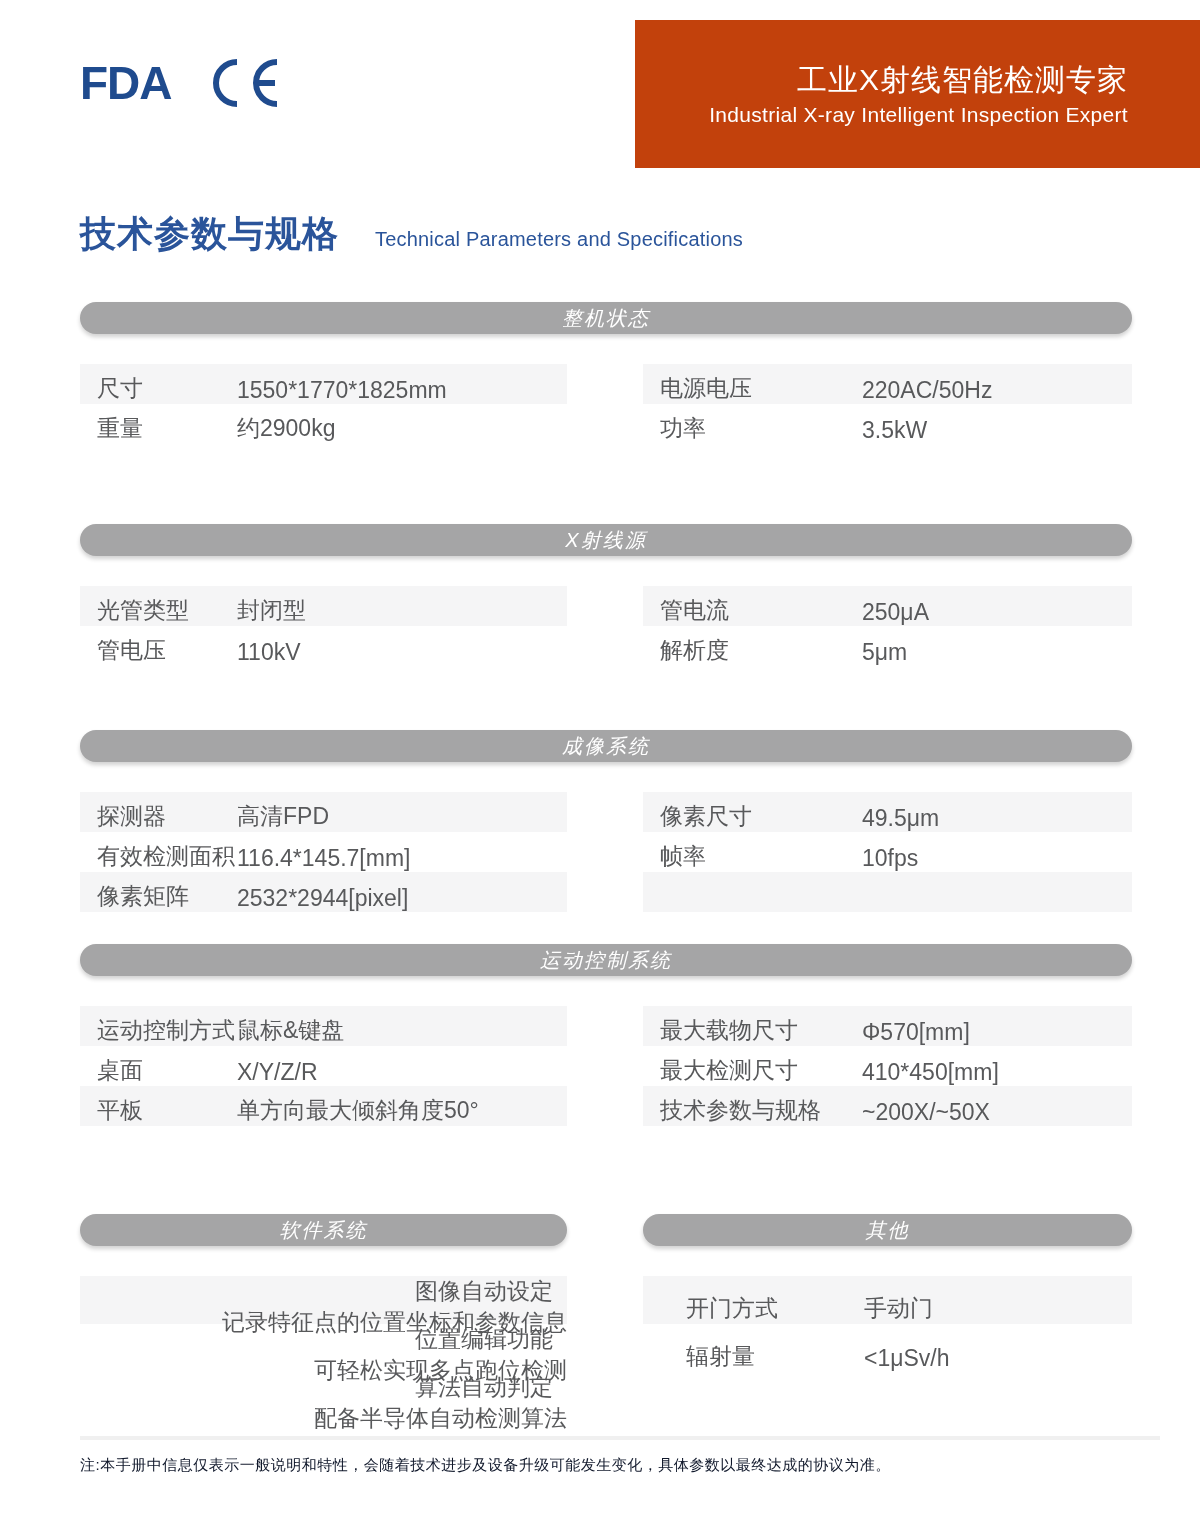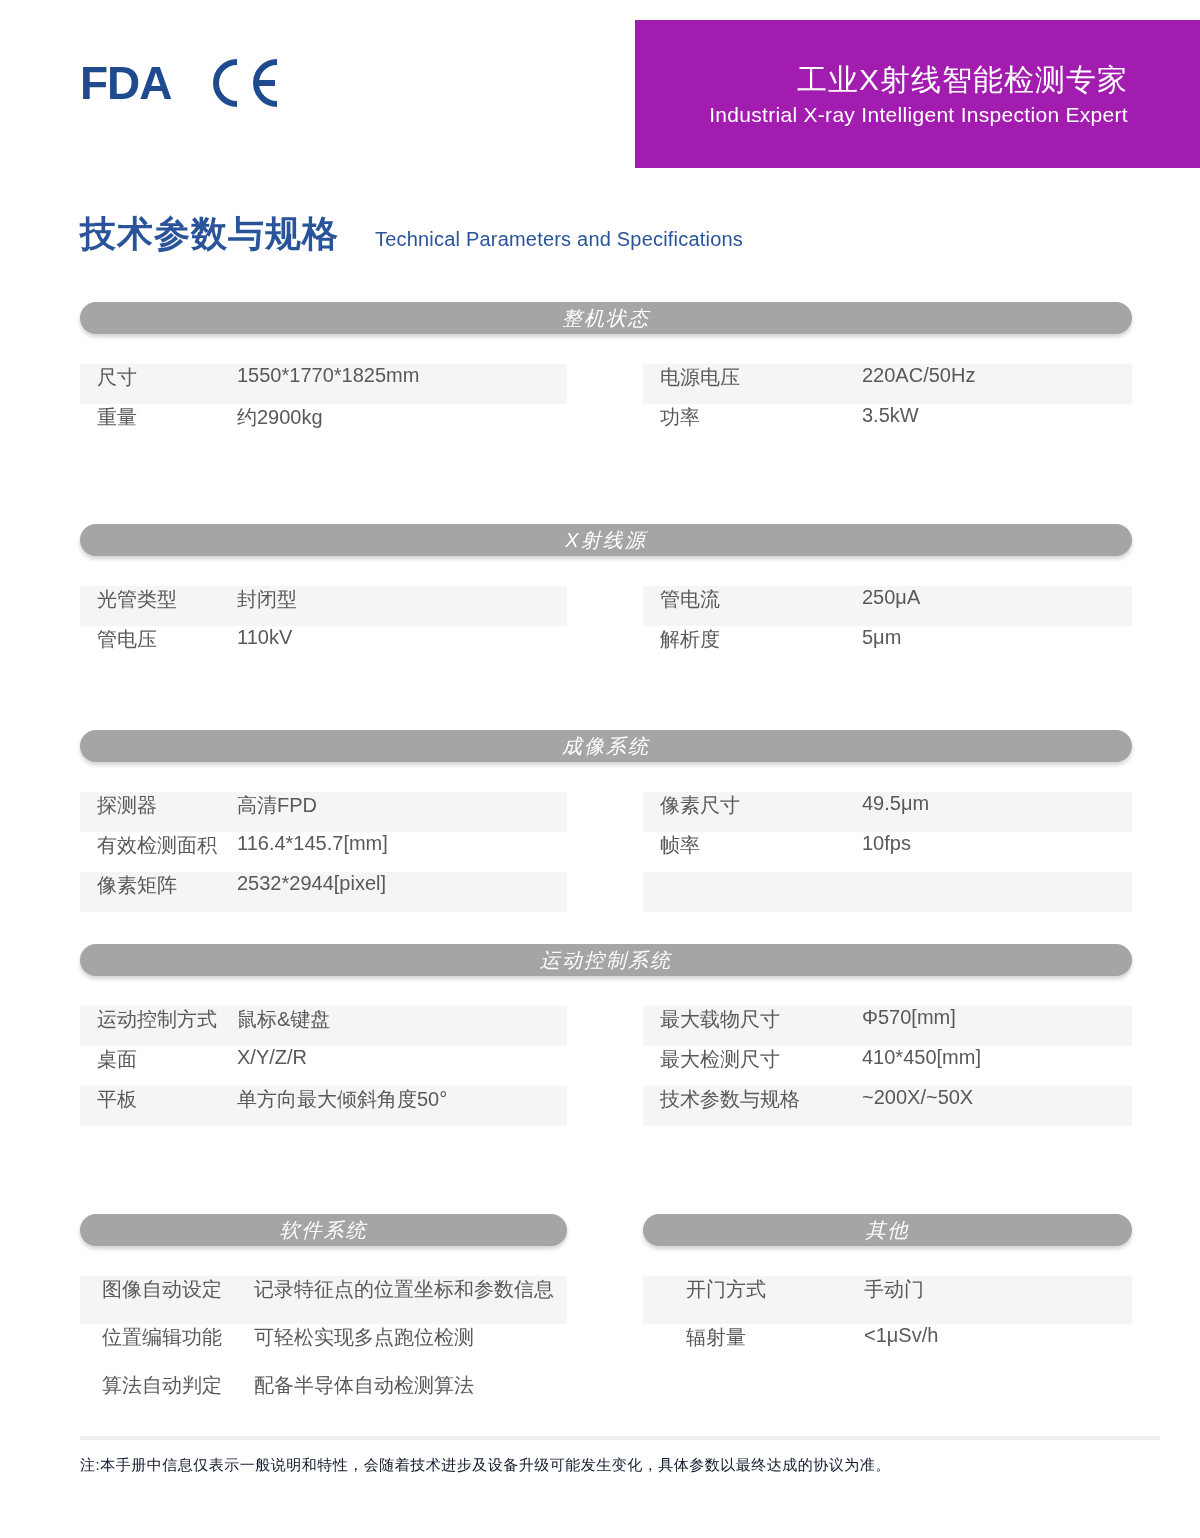--- a/index.html
+++ b/index.html
@@ -11,21 +11,21 @@
 
   
   .header { position:relative; height:168px; }
   .logos { position:absolute; top:56px; left:80px; display:flex; align-items:center; gap:30px; }
   .fda-logo {
     font-size:46px; font-weight:800; color:#1f4b8e; letter-spacing:-1px; line-height:1;
   }
   .ce-logo { display:flex; align-items:center; }
   .banner {
     position:absolute; top:20px; left:635px; right:0; height:148px;
-    background:#a21caf; display:flex; flex-direction:column; justify-content:center;
+    background:#c2410c; display:flex; flex-direction:column; justify-content:center;
     align-items:flex-end; padding-right:72px;
   }
   .banner-zh { color:#ffffff; font-size:30px; font-weight:500; letter-spacing:1px; line-height:1.25; }
   .banner-en { color:#ffffff; font-size:21px; font-weight:400; margin-top:5px; letter-spacing:0.3px; }
 
   
   .title-row { margin:42px 0 0 80px; display:flex; align-items:baseline; gap:36px; height:48px; }
   .title-zh { font-size:36px; font-weight:700; color:#2a549a; letter-spacing:1px; }
   .title-en { font-size:20px; color:#2a549a; letter-spacing:0.2px; }
 
@@ -36,35 +36,35 @@
   .pill {
     height:32px; border-radius:16px; background:#a5a5a6;
     color:#ffffff; font-size:20px; font-style:italic; letter-spacing:2px;
     display:flex; align-items:center; justify-content:center;
     box-shadow:0 3px 4px rgba(0,0,0,0.18);
   }
   .tables { display:flex; gap:76px; margin-top:30px; }
   .tbl-left  { width:487px; }
   .tbl-right { width:489px; }
   .row {
-    display:flex; align-items:flex-start; height:40px; padding-left:17px;
-    font-size:20px; color:#58595b;
+    display:flex; align-items:flex-end; height:40px; padding-left:17px;
+    font-size:23px; color:#58595b;
   }
   .row.shaded { background:#f5f5f6; }
   .tbl-left  .lbl { width:140px; flex-shrink:0; }
   .tbl-right .lbl { width:202px; flex-shrink:0; }
   .val { white-space:nowrap; }
 
   
   .split { display:flex; gap:76px; margin-left:80px; width:1052px; }
   .split-col-left  { width:487px; }
   .split-col-right { width:489px; }
   .split .rows { margin-top:30px; }
   .split .row { height:48px; }
-  .sw .row { padding-left:22px; }
+  .sw .row { padding-left:22px;flex-direction:column; }
   .sw .lbl { width:152px; flex-shrink:0; }
   .ot .row { padding-left:43px; }
   .ot .lbl { width:178px; flex-shrink:0; }
 
   
   .divider { margin:16px 0 0 80px; width:1080px; height:4px; background:#f0f0f0; }
   .footnote { margin:16px 0 0 80px; font-size:15px; color:#0f172a; letter-spacing:0.5px; }
 </style>
 </head>
 <body>

